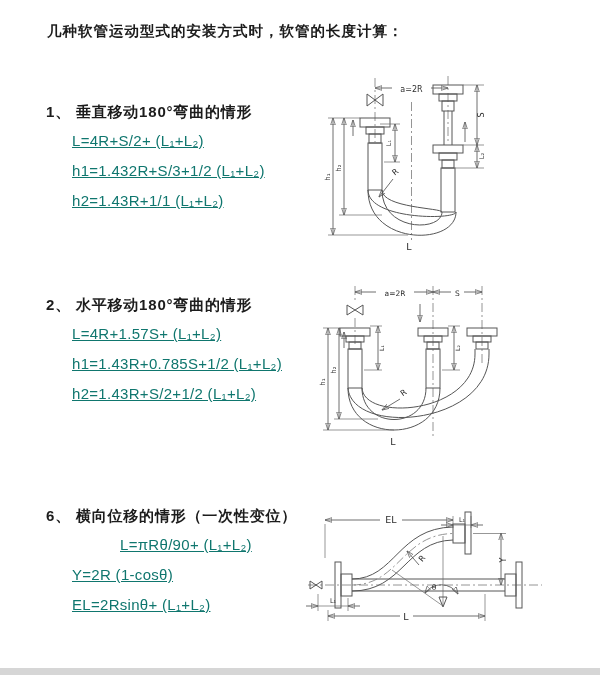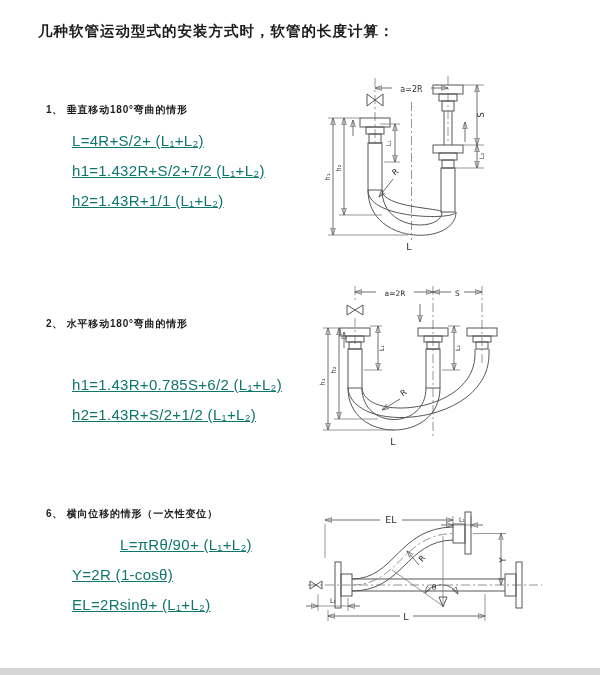--- a/index.html
+++ b/index.html
@@ -1,20 +1,20 @@
 <!DOCTYPE html>
 <html><head>
 <meta charset="utf-8">
 <style>
   html,body{margin:0;padding:0;background:#ffffff;}
   #page{position:relative;width:600px;height:675px;background:#ffffff;overflow:hidden;
         font-family:"Liberation Sans","DejaVu Sans",sans-serif;color:#1c1c1c;}
-  .title{position:absolute;left:38px;top:22px;font-size:14.5px;font-weight:700;letter-spacing:1px;white-space:nowrap;}
+  .title{position:absolute;left:47px;top:22px;font-size:14.5px;font-weight:700;letter-spacing:1px;white-space:nowrap;}
   .section{position:absolute;left:46px;}
-  .sec-heading{font-size:10px;font-weight:700;letter-spacing:0.8px;white-space:nowrap;}
+  .sec-heading{font-size:15px;font-weight:700;letter-spacing:0.8px;white-space:nowrap;}
   .formula{position:absolute;left:26px;font-size:15px;font-weight:500;letter-spacing:0.3px;white-space:nowrap;color:#0f766e;text-decoration:underline;}
   svg.diag{position:absolute;}
   svg.diag path, svg.diag line, svg.diag rect, svg.diag polyline{stroke:#565656;stroke-width:1;fill:none;}
   svg.diag rect.hatch{stroke:#565656;}
   svg.diag .cl{stroke:#7a7a7a;stroke-width:0.8;stroke-dasharray:9 3 2 3;}
   svg.diag .ext{stroke:#6a6a6a;stroke-width:0.7;}
   svg.diag .dim{stroke:#4a4a4a;stroke-width:0.8;}
   svg.diag text{fill:#2e2e2e;stroke:none;font-family:"DejaVu Sans","Liberation Sans",sans-serif;}
   svg.diag rect.mask{fill:#ffffff;stroke:none;}
   .page-edge{position:absolute;left:0;right:0;bottom:0;height:7px;background:#d6d6d6;}
@@ -22,27 +22,28 @@
 </head>
 <body>
 
 <div id="page">
 
   <div class="title">几种软管运动型式的安装方式时，软管的长度计算：</div>
 
   <div class="section" style="top:103px;">
     <div class="sec-heading">1、 垂直移动180°弯曲的情形</div>
     <div class="formula" style="top:29px;">L=4R+S/2+ (L₁+L₂)</div>
-    <div class="formula" style="top:59px;">h1=1.432R+S/2+7/2 (L₁+L₂)</div>
+    <div class="formula" style="top:59px;">h1=1.432R+S/3+1/2 (L₁+L₂)</div>
     <div class="formula" style="top:89px;">h2=1.43R+1/1 (L₁+L₂)</div>
   </div>
 
-  <div class="section" style="top:317px;">
+  <div class="section" style="top:296px;">
     <div class="sec-heading">2、 水平移动180°弯曲的情形</div>
-    <div class="formula" style="top:59px;">h1=1.43R+0.785S+6/2 (L₁+L₂)</div>
+    <div class="formula" style="top:29px;">L=4R+1.57S+ (L₁+L₂)</div>
+    <div class="formula" style="top:59px;">h1=1.43R+0.785S+1/2 (L₁+L₂)</div>
     <div class="formula" style="top:89px;">h2=1.43R+S/2+1/2 (L₁+L₂)</div>
   </div>
 
   <div class="section" style="top:507px;">
     <div class="sec-heading">6、 横向位移的情形（一次性变位）</div>
     <div class="formula" style="top:29px;margin-left:48px;">L=πRθ/90+ (L₁+L₂)</div>
     <div class="formula" style="top:59px;">Y=2R (1-cosθ)</div>
     <div class="formula" style="top:89px;text-align:right;">EL=2Rsinθ+ (L₁+L₂)</div>
   </div>
 

